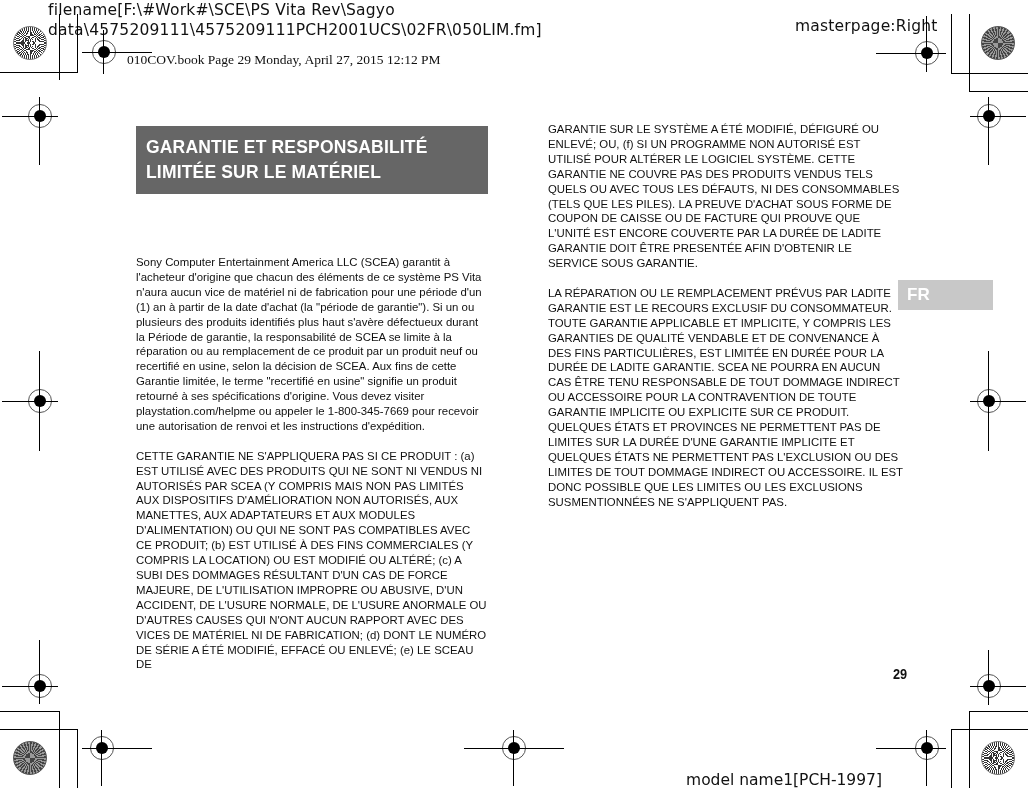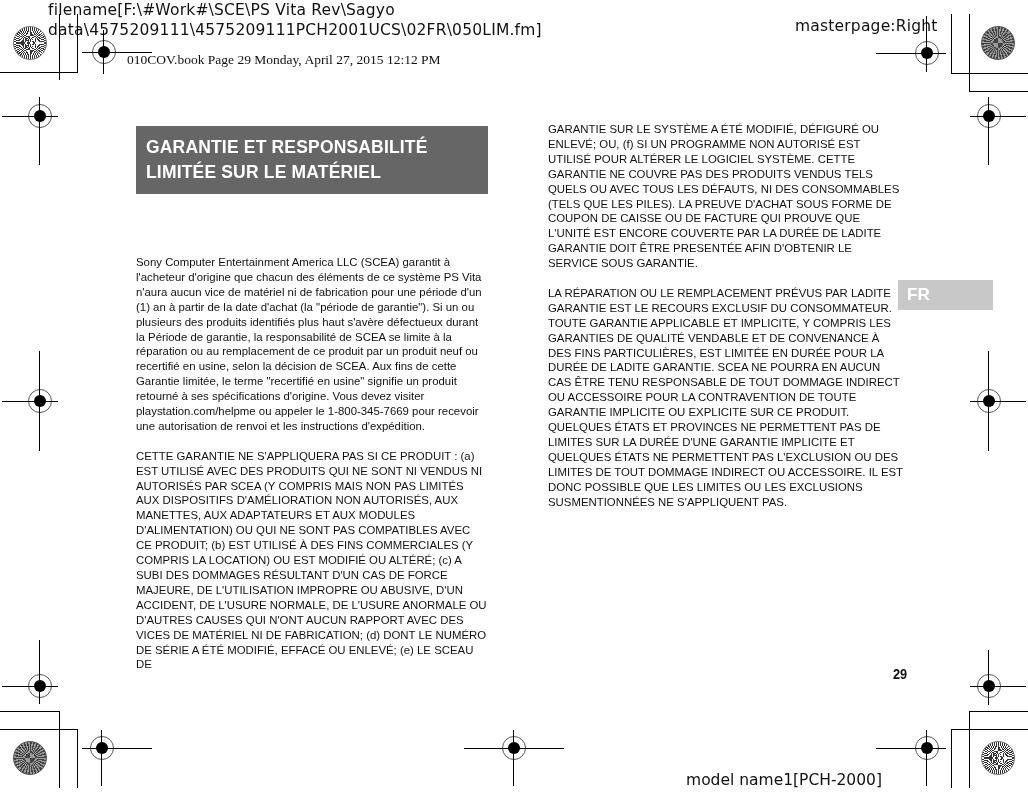--- a/index.html
+++ b/index.html
@@ -110,14 +110,14 @@
 
 <div class="abs col col-right">
   <p>GARANTIE SUR LE SYSTÈME A ÉTÉ MODIFIÉ, DÉFIGURÉ OU ENLEVÉ; OU, (f) SI UN PROGRAMME NON AUTORISÉ EST UTILISÉ POUR ALTÉRER LE LOGICIEL SYSTÈME. CETTE GARANTIE NE COUVRE PAS DES PRODUITS VENDUS TELS QUELS OU AVEC TOUS LES DÉFAUTS, NI DES CONSOMMABLES (TELS QUE LES PILES). LA PREUVE D'ACHAT SOUS FORME DE COUPON DE CAISSE OU DE FACTURE QUI PROUVE QUE L'UNITÉ EST ENCORE COUVERTE PAR LA DURÉE DE LADITE GARANTIE DOIT ÊTRE PRESENTÉE AFIN D'OBTENIR LE SERVICE SOUS GARANTIE.</p>
   <p>LA RÉPARATION OU LE REMPLACEMENT PRÉVUS PAR LADITE GARANTIE EST LE RECOURS EXCLUSIF DU CONSOMMATEUR. TOUTE GARANTIE APPLICABLE ET IMPLICITE, Y COMPRIS LES GARANTIES DE QUALITÉ VENDABLE ET DE CONVENANCE À DES FINS PARTICULIÈRES, EST LIMITÉE EN DURÉE POUR LA DURÉE DE LADITE GARANTIE. SCEA NE POURRA EN AUCUN CAS ÊTRE TENU RESPONSABLE DE TOUT DOMMAGE INDIRECT OU ACCESSOIRE POUR LA CONTRAVENTION DE TOUTE GARANTIE IMPLICITE OU EXPLICITE SUR CE PRODUIT. QUELQUES ÉTATS ET PROVINCES NE PERMETTENT PAS DE LIMITES SUR LA DURÉE D'UNE GARANTIE IMPLICITE ET QUELQUES ÉTATS NE PERMETTENT PAS L'EXCLUSION OU DES LIMITES DE TOUT DOMMAGE INDIRECT OU ACCESSOIRE. IL EST DONC POSSIBLE QUE LES LIMITES OU LES EXCLUSIONS SUSMENTIONNÉES NE S'APPLIQUENT PAS.</p>
 </div>
 
 <div class="abs tab-fr">FR</div>
 
 <div class="abs pagenum">29</div>
 
-<div class="abs footer-line" style="right:146px;top:770px;">model name1[PCH-2000]</div>
+<div class="abs footer-line" style="right:146px;top:770px;">model name1[PCH-1997]</div>
 <div class="abs footer-line" style="right:146px;top:810px;margin-left:32px;"><span>[4-575-209-</span><b>11</b><span>(1) EN/</span><b>FR</b><span>]</span></div>
 
 </body></html>

